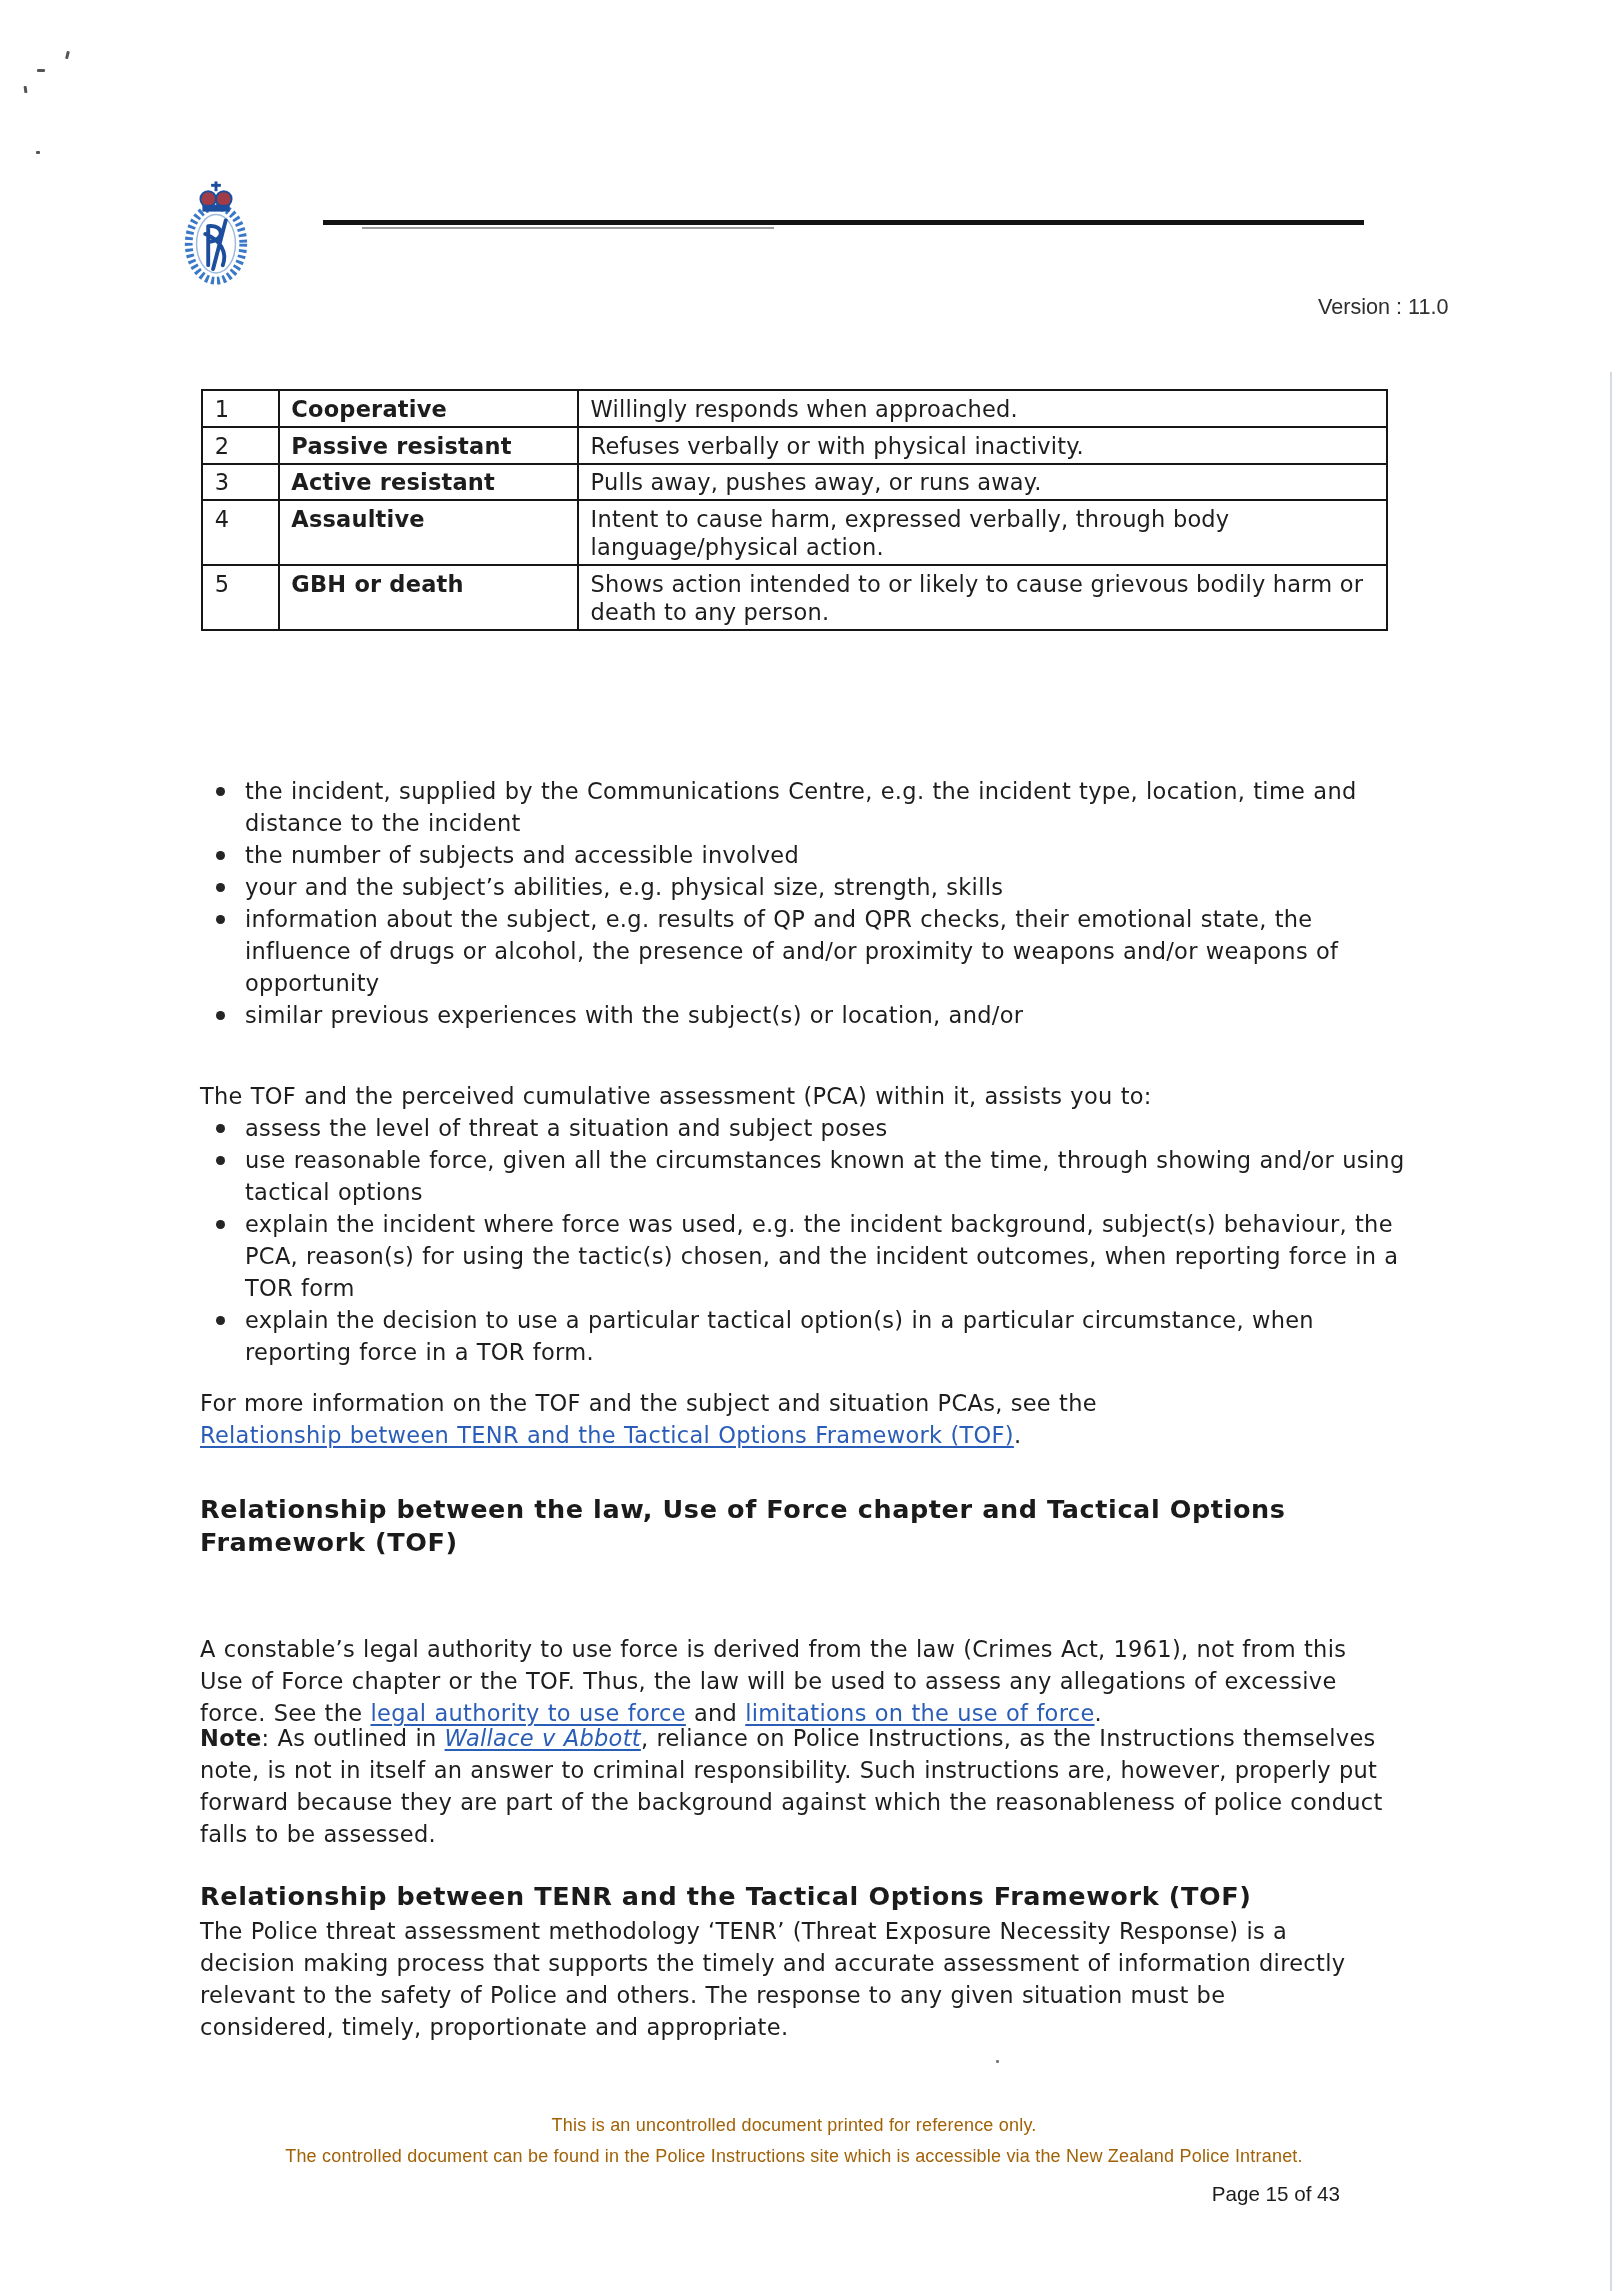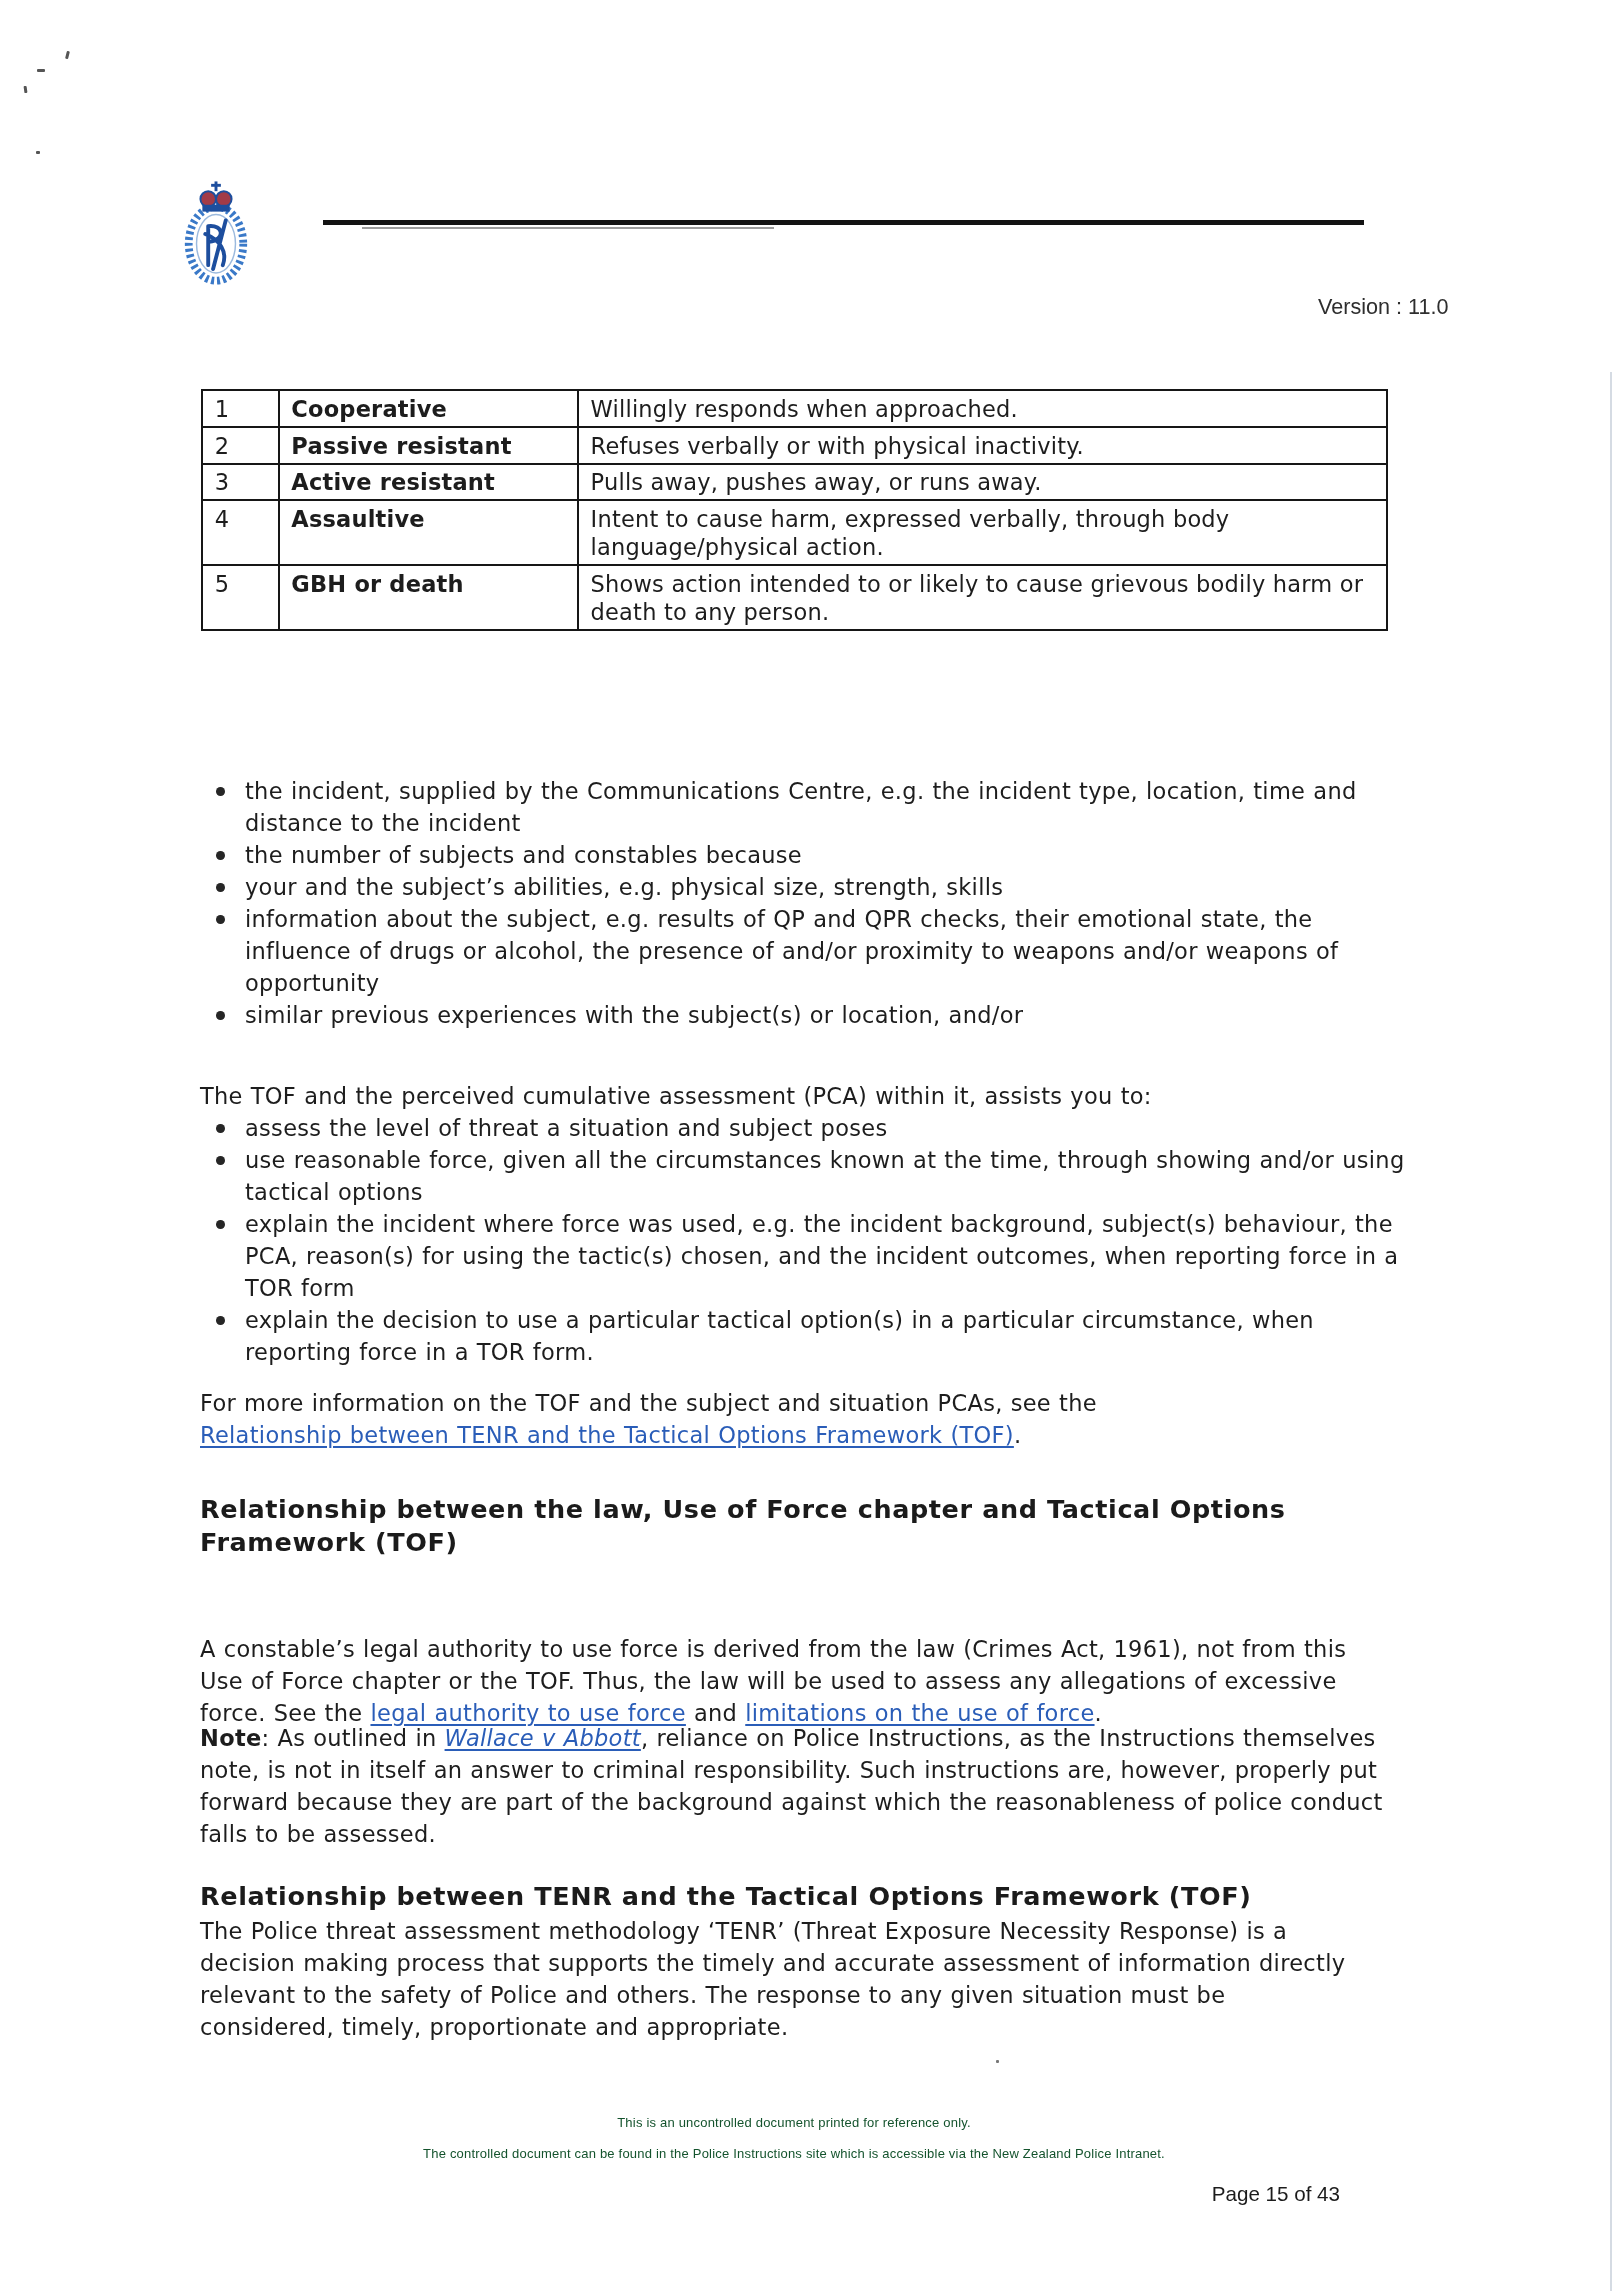--- a/index.html
+++ b/index.html
@@ -39,21 +39,21 @@
   ul.bullets li{position:relative;}
   ul.bullets li::before{content:"";position:absolute;left:-29px;top:11.8px;width:8.8px;height:8.8px;border-radius:50%;background:#262626;}
   .heading{position:absolute;left:200px;font-size:25.5px;font-weight:bold;line-height:33px;letter-spacing:0.6px;color:#1b1b1b;}
   .heading-law{top:1493px;width:1196px;}
   .heading-tenr{top:1880px;width:1235px;}
   .doc-link{color:#2a5db8;text-decoration:underline;text-decoration-thickness:2px;text-underline-offset:2.9px;cursor:pointer;}
   .doc-link.italic{font-style:italic;}
   .seg-bold{font-weight:bold;}
   
   .footer-line{position:absolute;left:200px;width:1188px;text-align:center;
-    font-family:"Liberation Sans",sans-serif;font-size:13px;color:#14532d;letter-spacing:0.2px;}
+    font-family:"Liberation Sans",sans-serif;font-size:18px;color:#a16207;letter-spacing:0.2px;}
   .footer-1{top:2115px;}
   .footer-2{top:2146px;}
   .page-number{position:absolute;right:280px;top:2182px;font-family:"Liberation Sans",sans-serif;font-size:20.6px;color:#1c1c1c;}
   
   .speckle{position:absolute;background:#555;border-radius:1px;}
   .sp1{left:66px;top:51px;width:2.9px;height:7.8px;transform:rotate(14deg);}
   .sp2{left:37px;top:69px;width:7.8px;height:2.9px;}
   .sp3{left:23.5px;top:86px;width:2.9px;height:6.9px;transform:rotate(-8deg);}
   .sp4{left:36px;top:151px;width:3.9px;height:2.9px;}
   .sp5{left:996px;top:2060px;width:2.9px;height:2.9px;background:#777;}
@@ -111,21 +111,21 @@
         <tr>
           <td class="col-num">5</td>
           <td class="col-cat">GBH or death</td>
           <td class="col-desc">Shows action intended to or likely to cause grievous bodily harm or death to any person.</td>
         </tr>
       </tbody>
   </table>
 
   <ul class="bullets list-background">
       <li>the incident, supplied by the Communications Centre, e.g. the incident type, location, time and distance to the incident</li>
-      <li>the number of subjects and constables because</li>
+      <li>the number of subjects and accessible involved</li>
       <li>your and the subject’s abilities, e.g. physical size, strength, skills</li>
       <li>information about the subject, e.g. results of QP and QPR checks, their emotional state, the influence of drugs or alcohol, the presence of and/or proximity to weapons and/or weapons of opportunity</li>
       <li>similar previous experiences with the subject(s) or location, and/or</li>
     </ul>
 
   <div class="lead para lead-tof">The TOF and the perceived cumulative assessment (PCA) within it, assists you to:</div>
   <ul class="bullets list-tof">
       <li>assess the level of threat a situation and subject poses</li>
       <li>use reasonable force, given all the circumstances known at the time, through showing and/or using tactical options</li>
       <li>explain the incident where force was used, e.g. the incident background, subject(s) behaviour, the PCA, reason(s) for using the tactic(s) chosen, and the incident outcomes, when reporting force in a TOR form</li>

